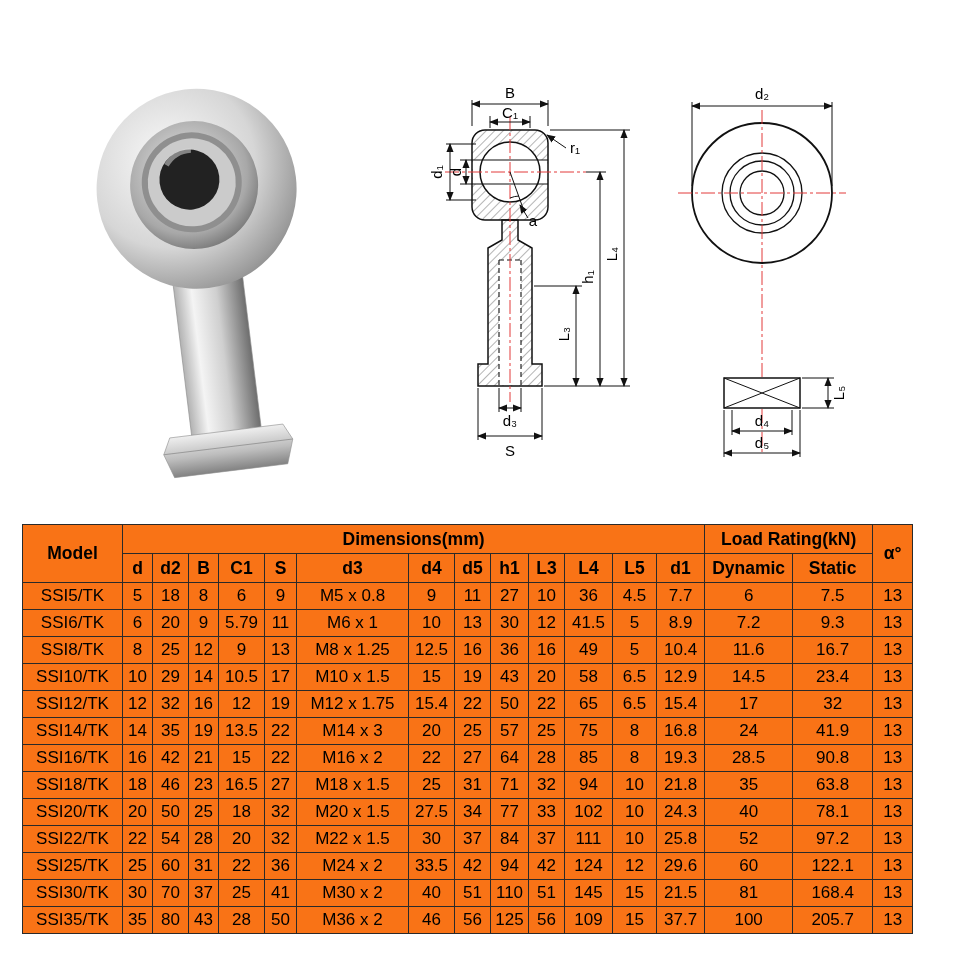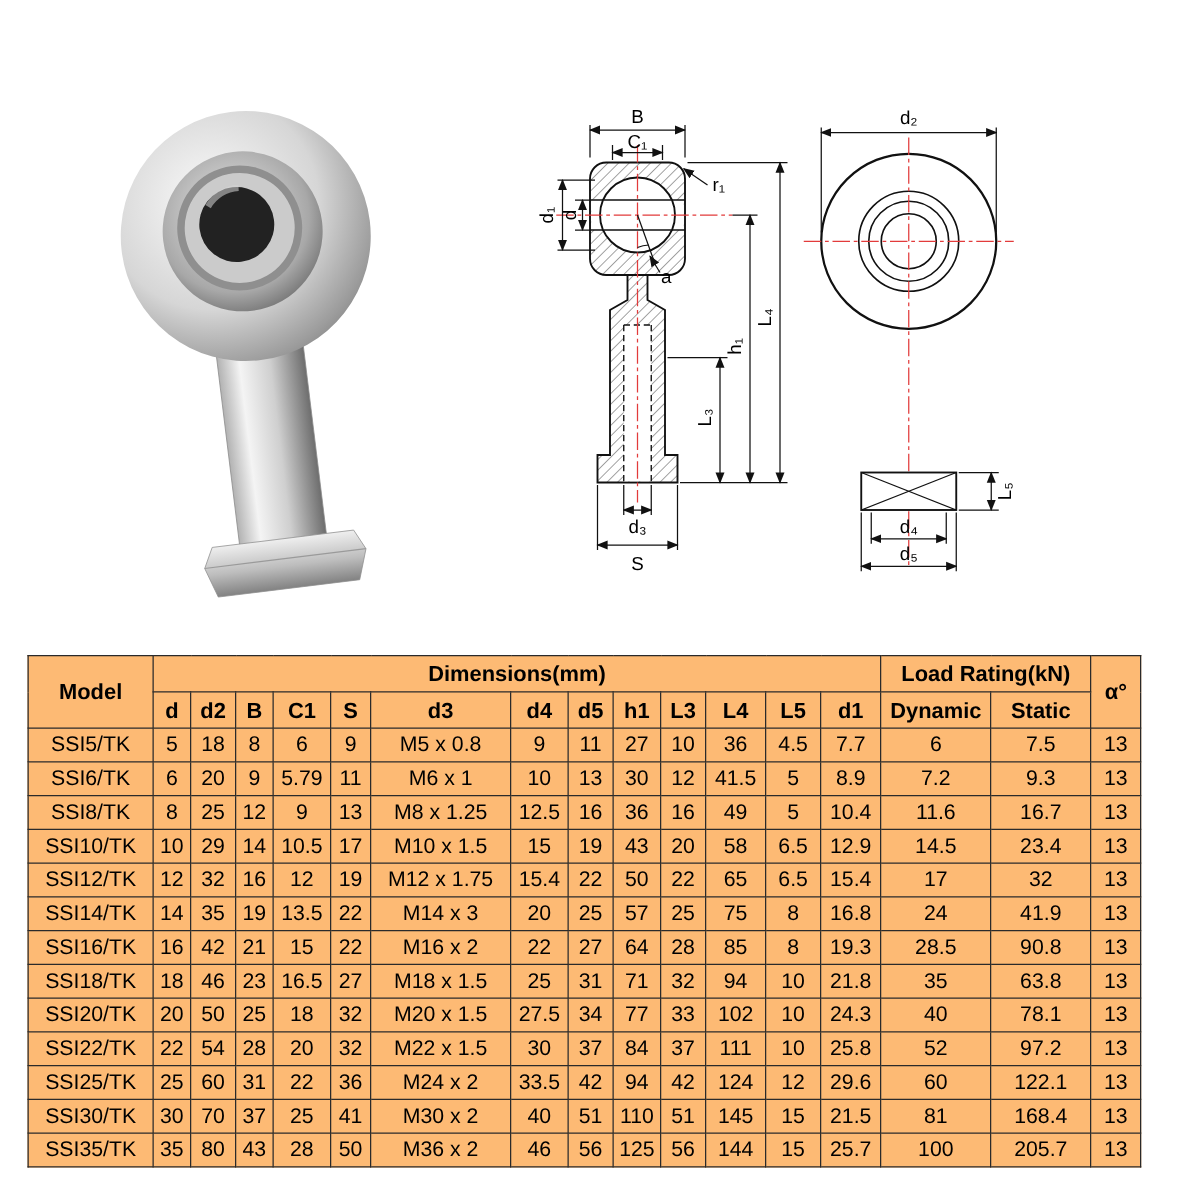--- a/index.html
+++ b/index.html
@@ -8,26 +8,26 @@
     background:#ffffff;
     font-family:"Liberation Sans","DejaVu Sans",sans-serif;
     position:relative;
     overflow:hidden;
     color:#000;
   }
   .stage { position:absolute; inset:0; background:#fff; }
   .fig { position:absolute; }
   #photo-fig   { left:95px;  top:58px;  width:250px; height:425px; }
   #section-fig { left:400px; top:72px;  width:255px; height:398px; }
-  #front-fig   { left:627px; top:78px;  width:215px; height:398px; }
+  #front-fig   { left:662px; top:78px;  width:215px; height:398px; }
 
   table.spec {
     position:absolute; left:22px; top:524px; width:860px;
     border-collapse:collapse; table-layout:fixed;
-    background:#fdba74;
+    background:#f97316;
   }
   .spec th, .spec td {
     border:1.6px solid #2a2a2a;
     text-align:center; vertical-align:middle;
     padding:0 1px; overflow:hidden; white-space:nowrap;
   }
   .spec thead th { font-weight:bold; font-size:17.5px; height:29px; }
   .spec tbody td { font-size:17px; height:27px; font-weight:normal; }
 
   .dim-label { font-size:15px; fill:#000; }
@@ -517,23 +517,23 @@
           <td>35</td>
           <td>80</td>
           <td>43</td>
           <td>28</td>
           <td>50</td>
           <td>M36 x 2</td>
           <td>46</td>
           <td>56</td>
           <td>125</td>
           <td>56</td>
-          <td>144</td>
+          <td>109</td>
           <td>15</td>
-          <td>25.7</td>
+          <td>37.7</td>
           <td>100</td>
           <td>205.7</td>
           <td>13</td>
         </tr>
       </tbody>
   </table>
 
 </div>
 
 </body></html>

